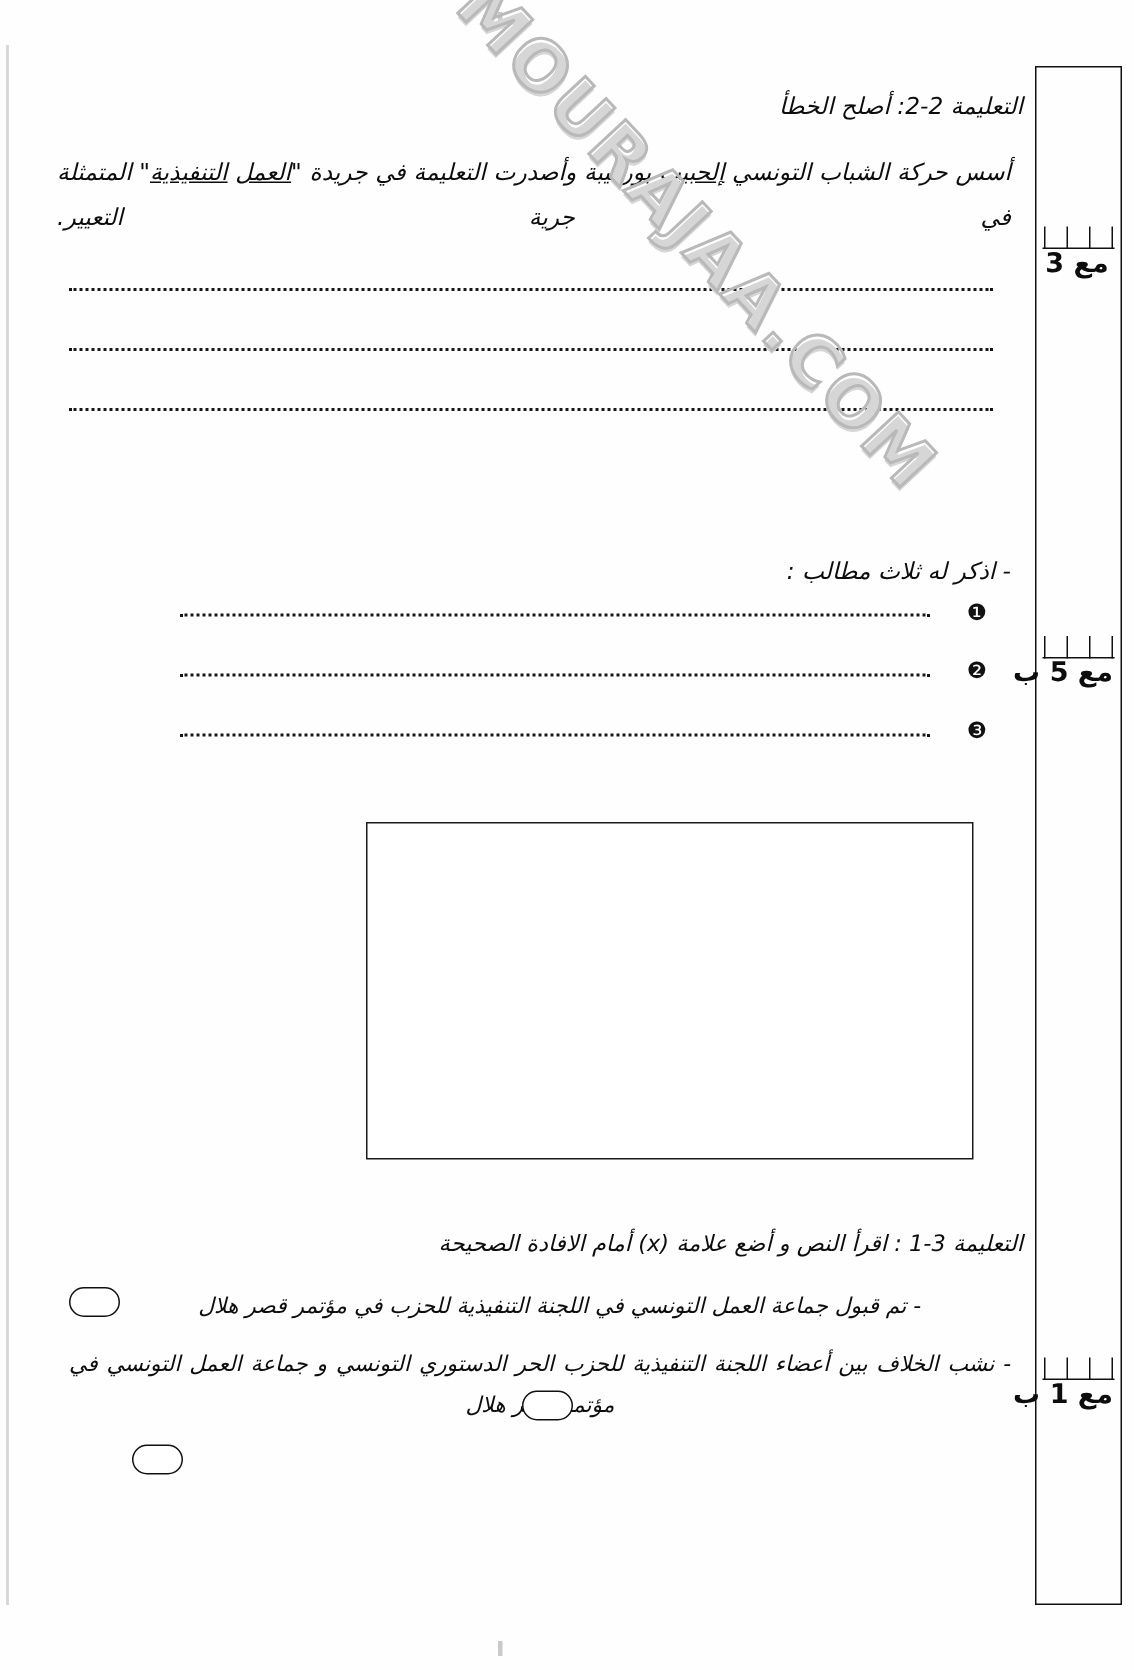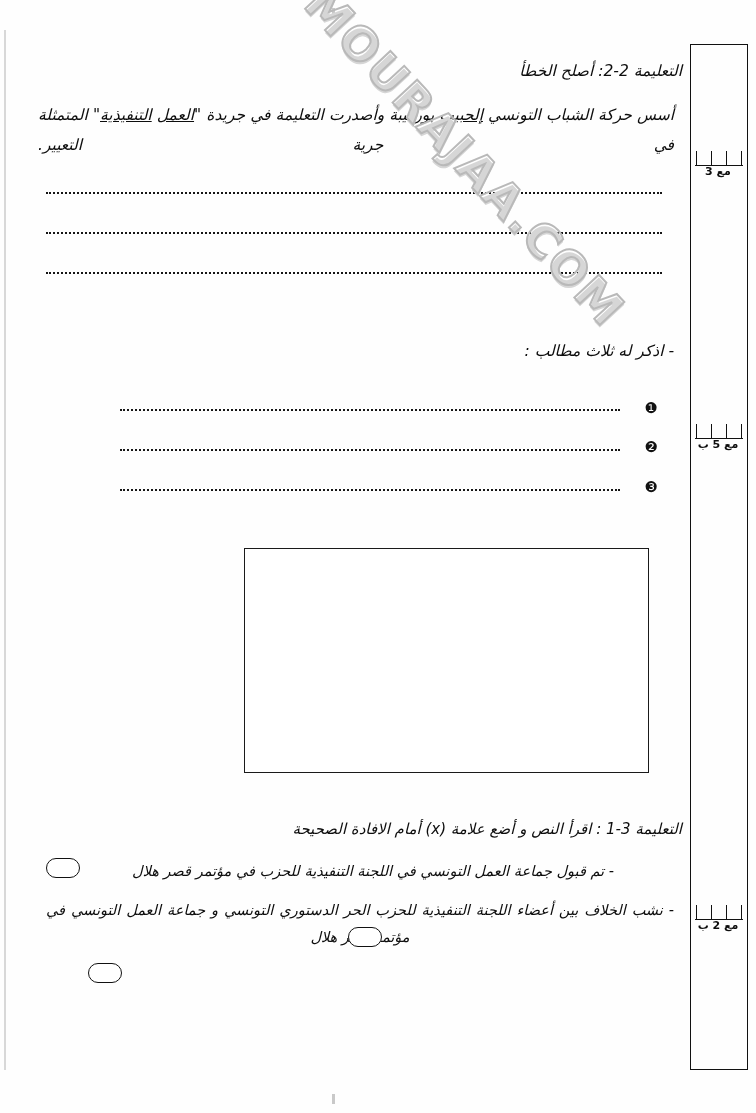--- a/index.html
+++ b/index.html
@@ -65,21 +65,21 @@
   }
   .score-ticks i:nth-child(1) { right: 1px; }
   .score-ticks i:nth-child(2) { right: 16px; }
   .score-ticks i:nth-child(3) { right: 31px; }
   .score-ticks i:nth-child(4) { right: 46px; }
   .score-label {
     position: absolute;
     top: 16px;
     right: 5px;
     width: 48px;
-    font-size: 11px;
+    font-size: 18px;
     font-weight: 700;
     text-align: center;
     direction: rtl;
     letter-spacing: 0.5px;
     white-space: nowrap;
   }
 
   
   #content {
     position: absolute;
@@ -239,37 +239,37 @@
       <div class="score-label">مع 5 ب</div>
     </div>
 
     <div class="score-cell" style="top:858px;">
       <div class="score-ticks">
           <i></i>
           <i></i>
           <i></i>
           <i></i>
         </div>
-      <div class="score-label">مع 2 ب</div>
+      <div class="score-label">مع 1 ب</div>
     </div>
 
   </div>
 
   <div id="content">
 
     <div class="q-head" style="top:62px; right:0px;">التعليمة 2-2: أصلح الخطأ</div>
 
     <div class="para" style="top:100px; right:8px; width:636px;"><span>أسس حركة الشباب التونسي </span><span class="err">إلحبيب</span><span> بورقيبة وأصدرت التعليمة في جريدة "</span><span class="err">العمل</span><span> </span><span class="err">التنفيذية</span><span>" المتمثلة في جرية التعيير.</span></div>
 
     <div class="line-dots" style="top:192px; right:20px; width:616px;"></div>
     <div class="line-dots" style="top:232px; right:20px; width:616px;"></div>
     <div class="line-dots" style="top:272px; right:20px; width:616px;"></div>
 
 
-    <div class="q-head" style="top:342px; right:8px;margin-left:33px;">- اذكر له ثلاث مطالب :</div>
+    <div class="q-head" style="top:372px; right:8px;margin-left:33px;">- اذكر له ثلاث مطالب :</div>
 
     <div class="line-dots" style="top:409px; right:62px; width:500px;"></div>
     <div class="bullet-num" style="top:401px; right:24px;">❶</div>
 
     <div class="line-dots" style="top:449px; right:62px; width:500px;"></div>
     <div class="bullet-num" style="top:440px; right:24px;">❷</div>
 
     <div class="line-dots" style="top:489px; right:62px; width:500px;"></div>
     <div class="bullet-num" style="top:480px; right:24px;">❸</div>
 

